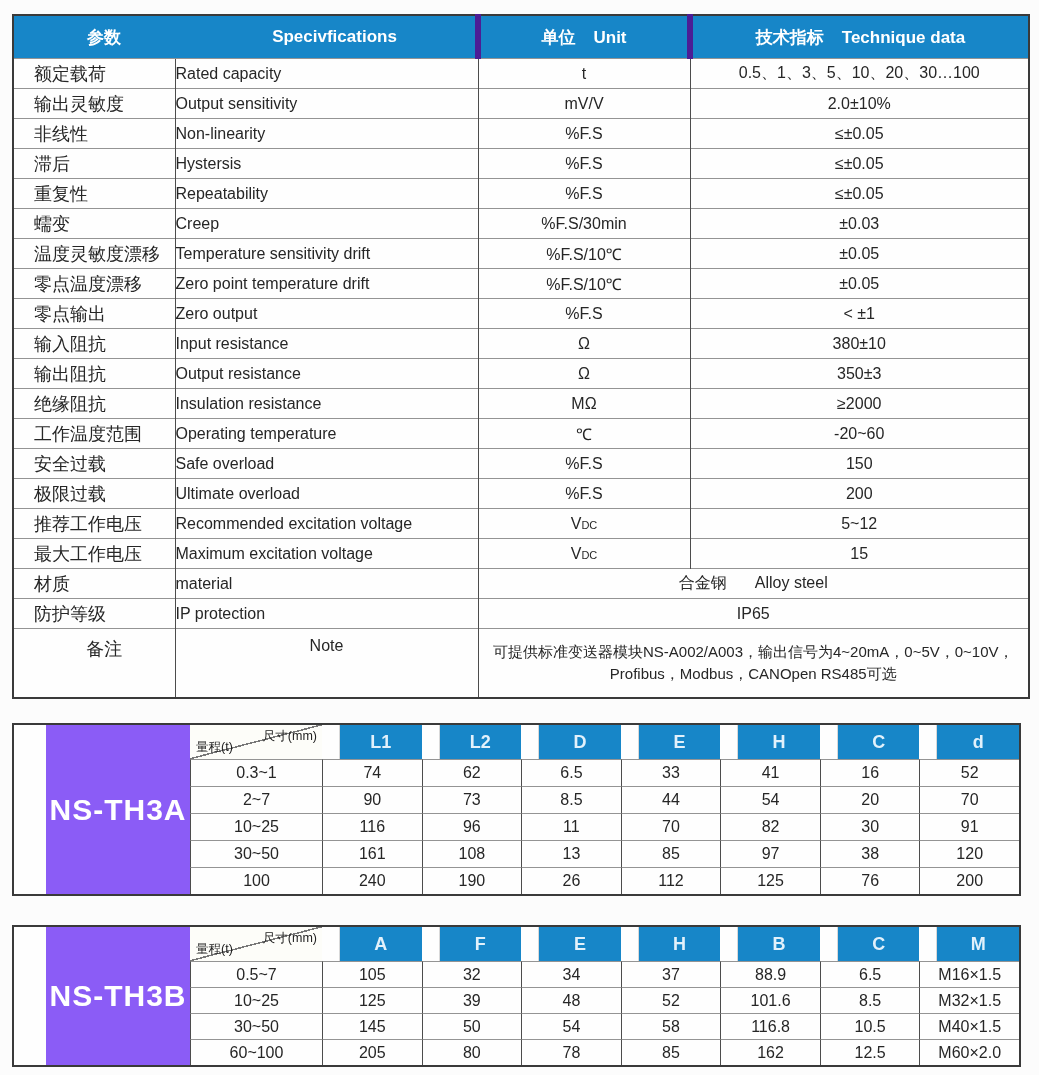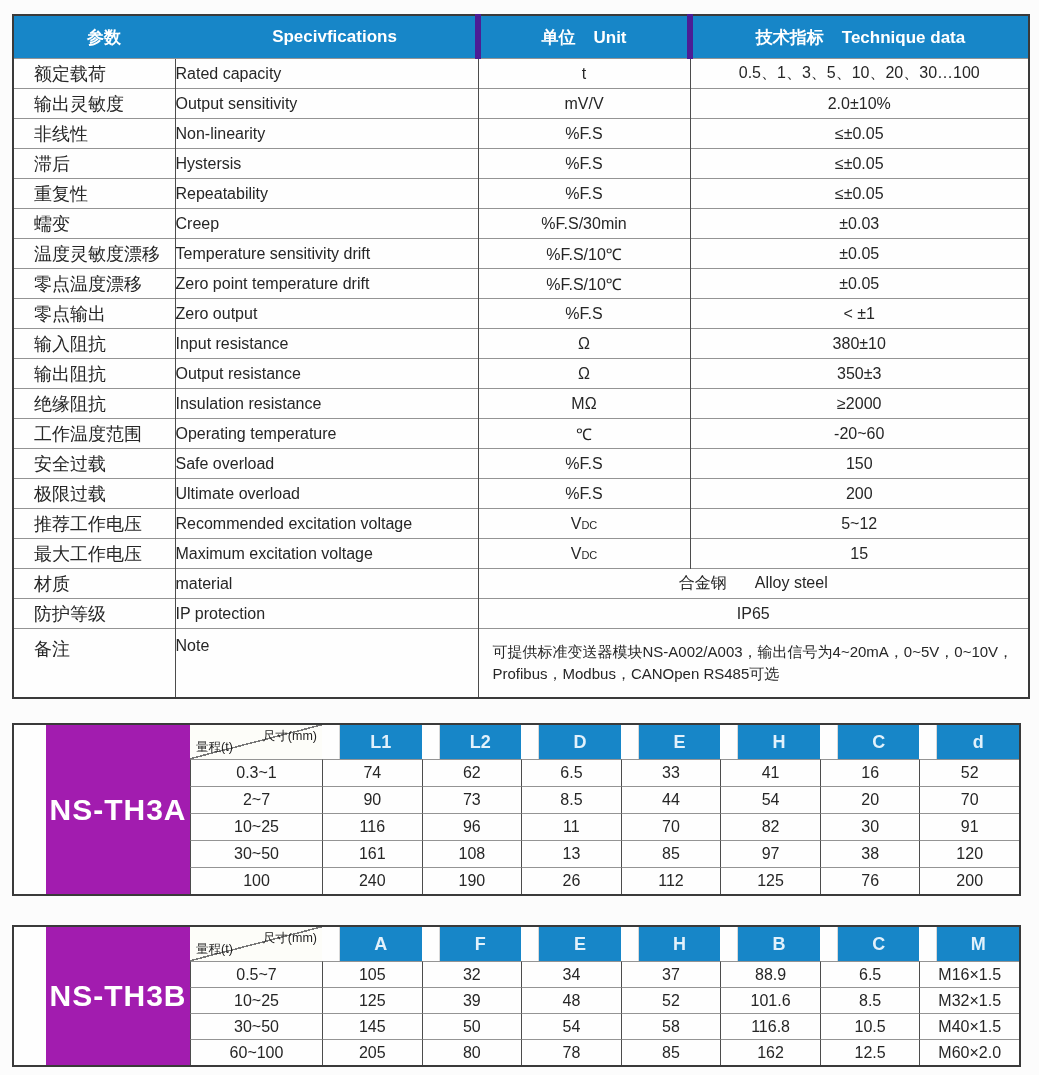--- a/index.html
+++ b/index.html
@@ -22,35 +22,35 @@
   table.spec th.c1,table.spec th.c2{text-align:center;padding-left:20px;}
   table.spec th .gap{margin-left:18px;}
   table.spec th.c3,table.spec th.c4{border-left:6px solid #4c1d95;}
   table.spec td{
     height:29px;font-size:16px;border-top:1px solid #949494;
     text-align:center;vertical-align:middle;padding:0;
   }
   table.spec td.c1{ text-align:left;padding-left:20px;font-size:18px;}
   table.spec td.c2{ text-align:left;}
   table.spec td.c2,table.spec td.c3,table.spec td.c4,table.spec td.merged{border-left:1px solid #4c4c4c;}
-  table.spec tr.tall td{height:60px;}
+  table.spec tr.tall td{height:60px;text-align:center;}
   table.spec tr.tall td.c1,table.spec tr.tall td.c2{vertical-align:top;padding-top:8px;}
   td.merged .gap2{margin-left:28px;}
   td.merged.leftal{text-align:left;padding:0 14px;font-size:15px;line-height:1.5;}
   .dcsub{font-size:11px;}
   
   .dim{
     position:absolute;left:12px;width:1005px;display:grid;
     grid-template-columns:176px 132px repeat(7,1fr);
     border:2px solid #3a3a3a;background:#fefefe;
   }
   #dim-0{top:723px;grid-template-rows:34px;grid-auto-rows:27px;}
   #dim-1{top:925px;grid-template-rows:34px;grid-auto-rows:26px;}
   .model{
-    background:#a21caf;color:#ffffff;display:flex;align-items:center;justify-content:center;
+    background:#8b5cf6;color:#ffffff;display:flex;align-items:center;justify-content:center;
     font-size:30px;font-weight:bold;letter-spacing:1px;margin-left:32px;
   }
   .corner{
     position:relative;background:#fdfdf9;font-size:12.5px;color:#222;
     background-image:linear-gradient(to bottom right,
       transparent calc(50% - 1px), #777 calc(50% - 1px),
       #777 calc(50% + 0.5px), transparent calc(50% + 0.5px));
   }
   .corner .tr{position:absolute;top:3px;right:5px;}
   .corner .bl{position:absolute;bottom:3px;left:6px;}

